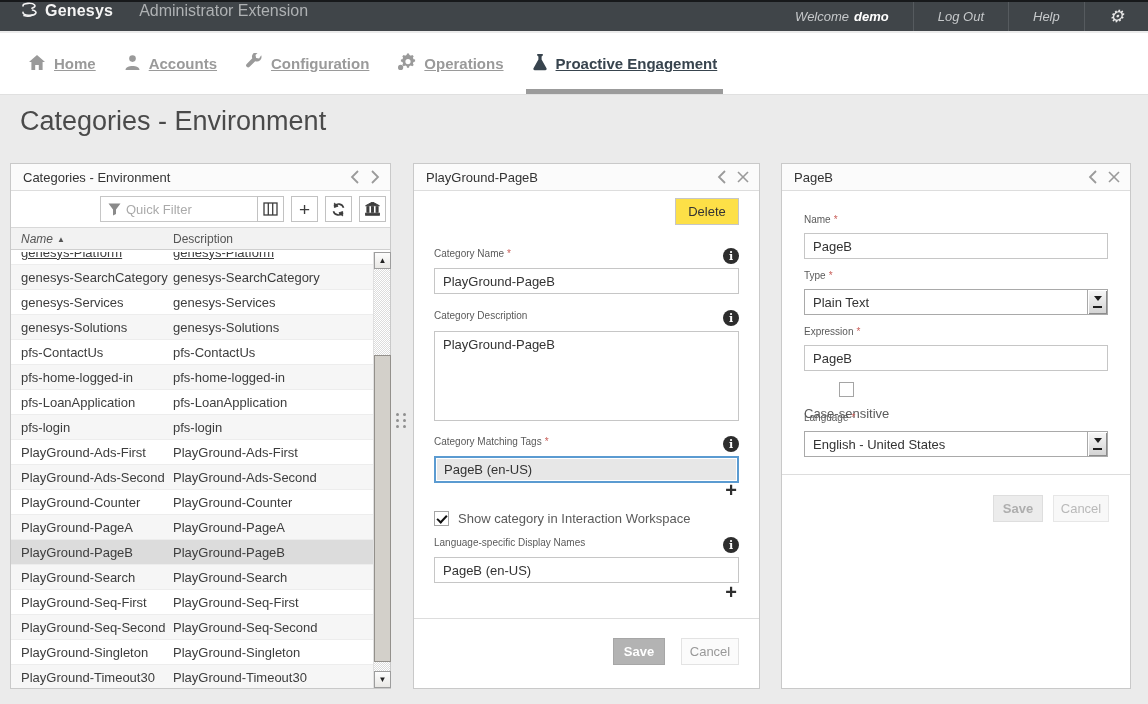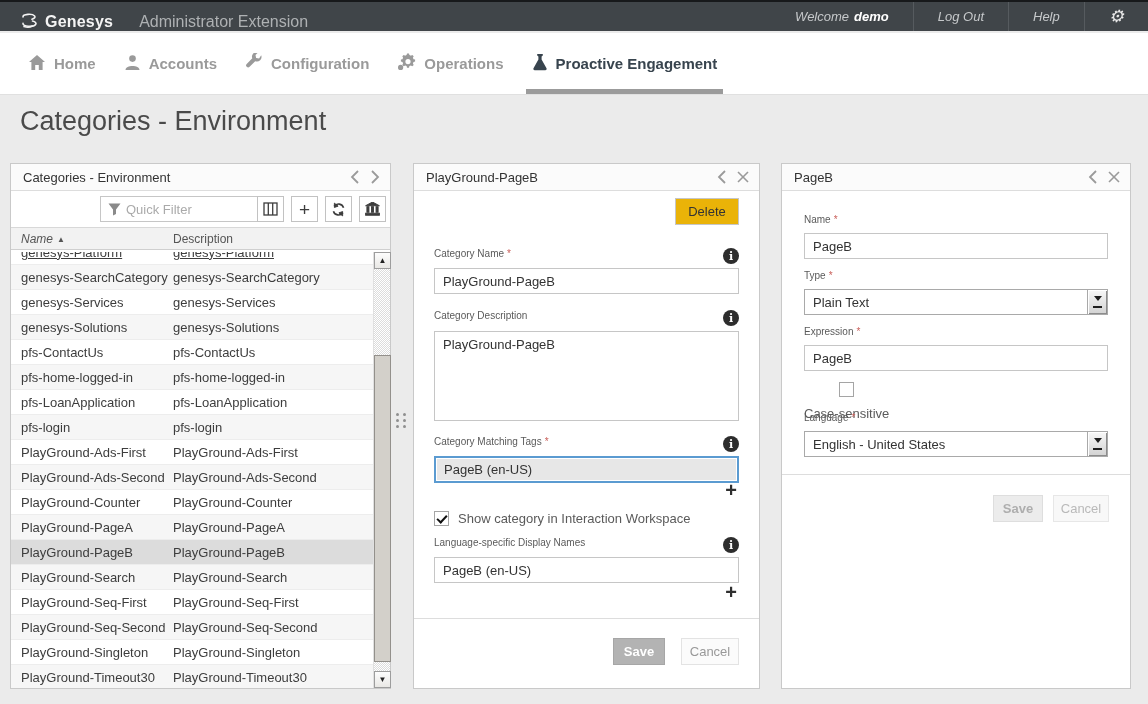--- a/index.html
+++ b/index.html
@@ -9,21 +9,21 @@
     background:#ebebeb;
     position:relative;
     overflow:hidden;
     color:#333;
   }
 
   
   .topbar {
     position:absolute; left:0; top:0; width:1148px; height:31px;
     background:#404549; border-top:2px solid #17191b;
-    display:flex; align-items:flex-end;
+    display:flex; align-items:flex-start;
   }
   .brand-wrap { display:flex; align-items:center; padding-left:18px; }
   .brand-logo { margin-right:7px; display:flex; align-items:center; }
   .brand-name { color:#f4f4f4; font-size:16px; font-weight:700; letter-spacing:.2px; }
   .app-title { color:#aeb1b3; font-size:16px; margin-left:26px; }
   .topbar-right { margin-left:auto; display:flex; align-items:stretch; height:100%;font-style:italic; }
   .topbar-item {
     display:flex; align-items:center; padding:0 24px;
     border-left:1px solid #565b5f; color:#c6c9cb; font-size:13px; cursor:pointer;
   }
@@ -32,21 +32,21 @@
   .gear-glyph { font-size:17px; color:#e8e8e8; line-height:1; }
 
   
   .nav {
     position:absolute; left:0; top:33px; width:1148px; height:62px;
     background:#ffffff; border-bottom:1px solid #e0e0e0;
     display:flex; align-items:stretch; padding-left:28px; gap:28px;
   }
   .nav-item {
     position:relative; display:flex; align-items:center; gap:8px;
-    color:#9a9a9a; font-size:15px; font-weight:700; cursor:pointer;
+    color:#9a9a9a; font-size:15px; font-weight:700; cursor:pointer;text-decoration:underline;
   }
   .nav-item svg { fill:#9a9a9a; }
   .nav-item.active { color:#38444e; }
   .nav-item.active svg { fill:#38444e; }
   .nav-item.active::after {
     content:""; position:absolute; left:-6px; right:-6px; bottom:0; height:5px;
     background:#9b9b9b;
   }
 
   
@@ -205,21 +205,21 @@
   .combo-arrow { width:0; height:0; border:4px solid transparent; border-top:5px solid #1d1d1d; margin-bottom:-2px; }
   .combo-bar { width:9px; height:2px; background:#1d1d1d; margin-top:3px; }
 
   .panel-sep { position:absolute; left:0; right:0; border-top:1px solid #ddd; }
 
   .btn {
     position:absolute; height:27px; font-size:13px; font-family:"Liberation Sans",sans-serif;
     display:flex; align-items:center; justify-content:center; cursor:pointer;
   }
   .btn-delete {
-    top:34px; right:20px; width:64px; background:#eab308; border:1px solid #c6c6c6; color:#333;
+    top:34px; right:20px; width:64px; background:#fde047; border:1px solid #c6c6c6; color:#333;
   }
   .btn-save-active {
     top:474px; right:94px; width:52px; background:#b3b3b3; border:1px solid #a6a6a6;
     color:#fff; font-weight:700;
   }
   .btn-cancel-light {
     top:474px; right:20px; width:58px; background:#fbfbfb; border:1px solid #e3e3e3; color:#999;
   }
   .btn-save-disabled {
     top:331px; right:87px; width:50px; background:#ececec; border:1px solid #dedede;

